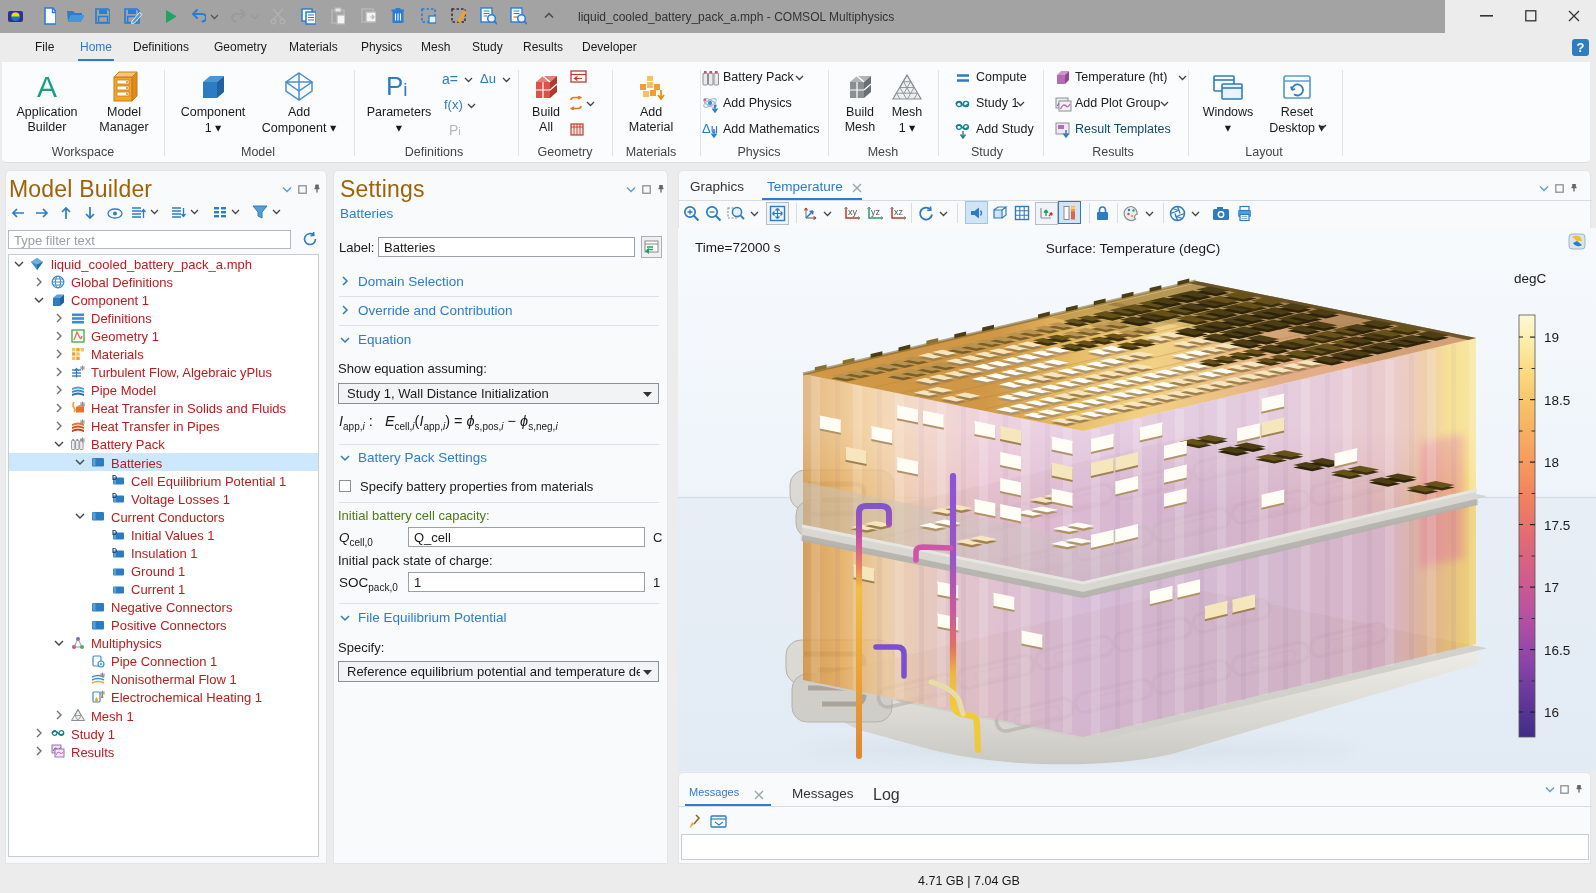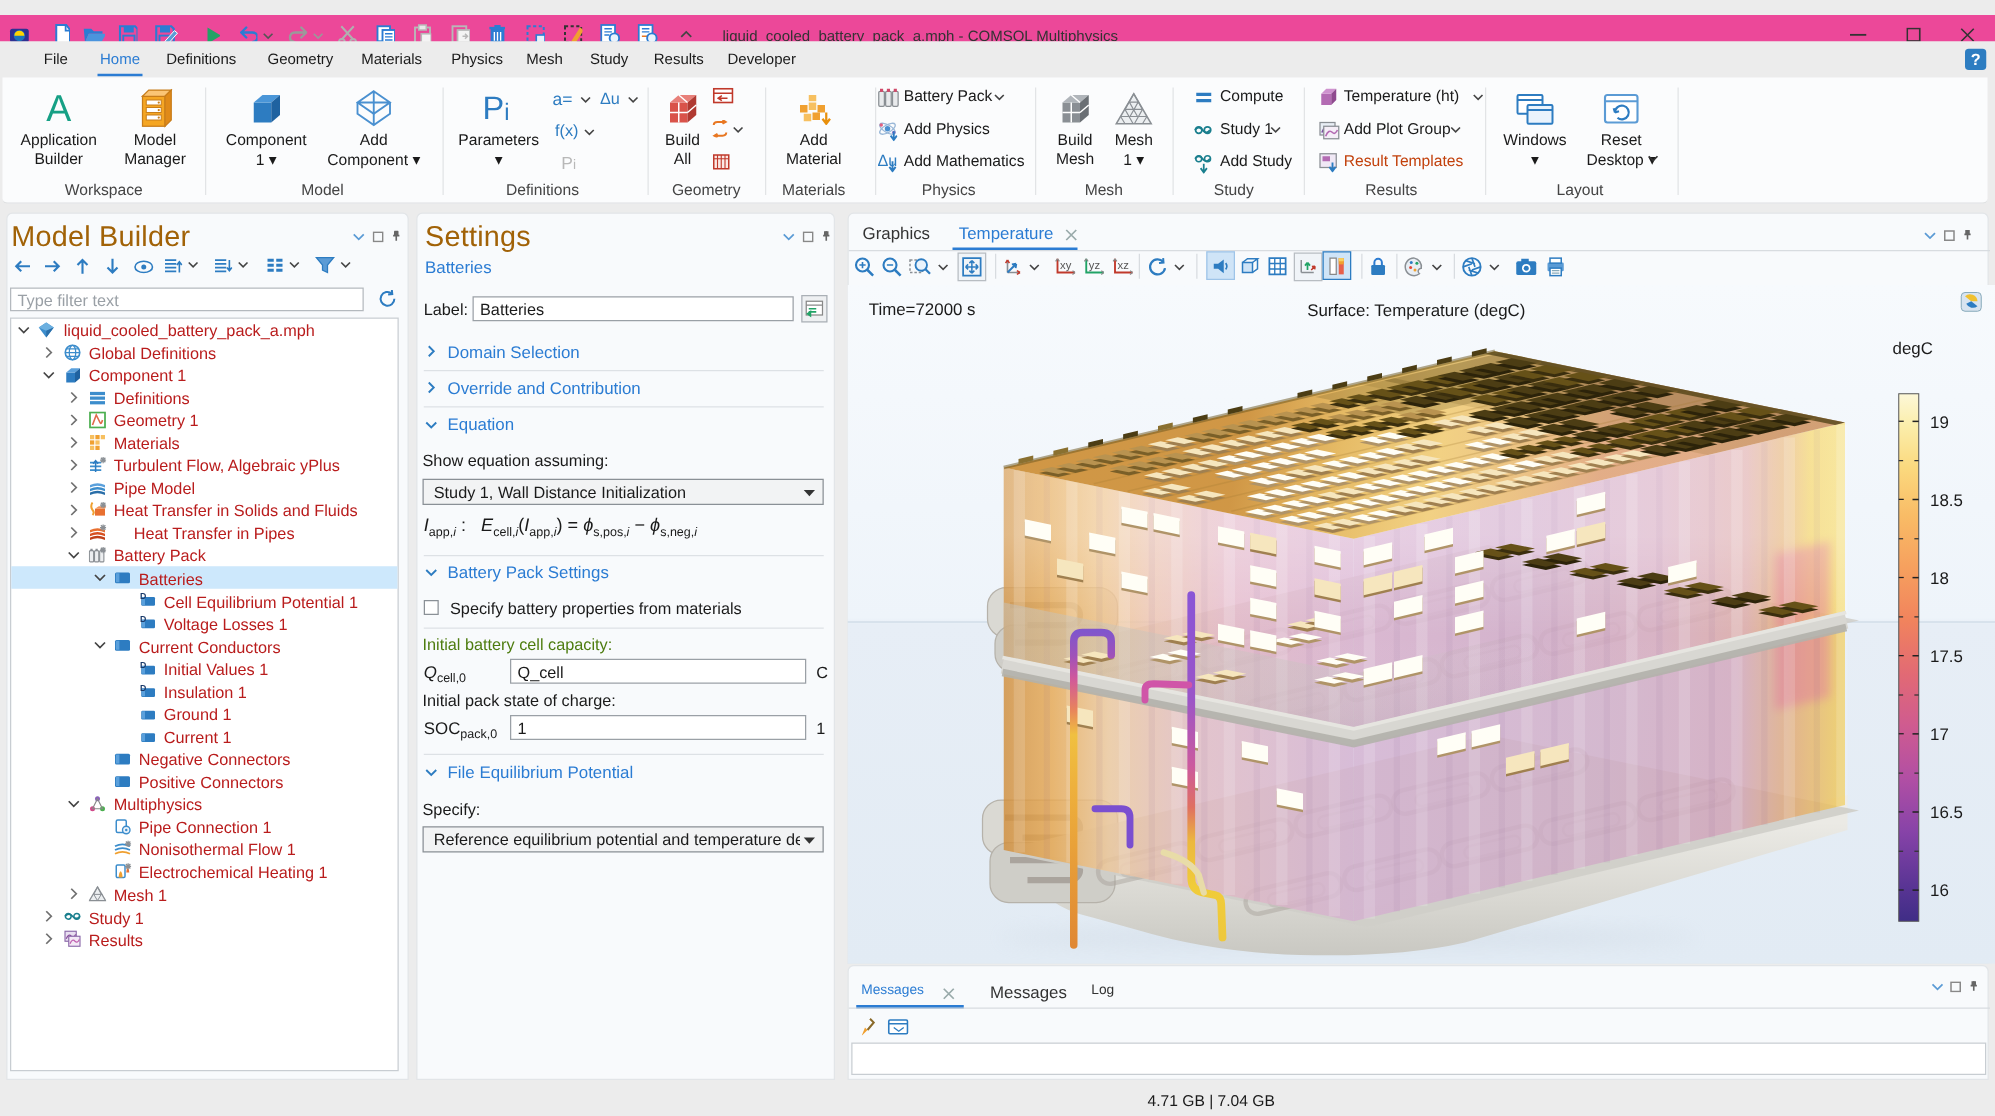--- a/index.html
+++ b/index.html
@@ -1,16 +1,16 @@
 <!DOCTYPE html>
 <html><head><meta charset="utf-8"><style>
 *{margin:0;padding:0;box-sizing:border-box}
 html,body{width:1596px;height:893px;overflow:hidden;font-family:"Liberation Sans",sans-serif;background:#ececec}
 .ab{position:absolute}
-.titlebar{position:absolute;left:0;top:12px;width:1596px;height:33px;background:#ec4899}
+.titlebar{position:absolute;left:0;top:0;width:1445px;height:33px;background:#a3a3a3}
 .wtitle{position:absolute;left:578px;top:10px;font-size:12px;color:#333}
 .menubar{position:absolute;left:0;top:33px;width:1596px;height:29px;background:#ececec}
 .mitem{position:absolute;top:7px;font-size:12px;color:#1a1a1a}
 .mitem.act{color:#2b7cd3}
 .mitem.act::after{content:"";position:absolute;left:-2px;right:-2px;bottom:-7px;height:2.5px;background:#2b7cd3}
 .ribbon{position:absolute;left:2px;top:62px;width:1588px;height:101px;background:#fbfcfd;border-bottom:1px solid #dcdee0;border-radius:0 0 4px 4px}
 .rdiv{position:absolute;top:70px;width:1px;height:86px;background:#e2e4e6}
 .rgrp{position:absolute;top:145px;width:160px;text-align:center;font-size:12.5px;color:#444}
 .rlbl{position:absolute;text-align:center;font-size:12.5px;color:#1a1a1a}
 .rrow{position:absolute;font-size:12.5px;color:#1a1a1a;white-space:nowrap}
@@ -326,21 +326,21 @@
   </svg>
 <div class="rrow" style="left:1075px;top:96px;color:#1a1a1a">Add Plot Group</div>
 <svg class="ab" style="left:1160px;top:101px" width="9" height="6">
     <path d="M1 1 L4.5 4.5 L8 1" fill="none" stroke="#444" stroke-width="1.3"></path>
   </svg>
 <svg class="ab" style="left:1054px;top:121px" width="16" height="17">
     <rect x="2" y="2" width="13" height="11" fill="#f0e8f5" stroke="#8a8f94" stroke-width="1"></rect>
     <rect x="4" y="4" width="6" height="4" fill="#b36bb3"></rect>
     <path d="M12 9 v7 M9.5 12.5 l2.5 3.5 2.5-3.5" stroke="#2d7cc1" stroke-width="1.5" fill="none"></path>
   </svg>
-<div class="rrow" style="left:1075px;top:122px;color:#c2410c">Result Templates</div>
+<div class="rrow" style="left:1075px;top:122px;color:#0c4a6e">Result Templates</div>
 <svg class="ab" style="left:1212px;top:73px" width="32" height="28">
     <rect x="2" y="3" width="20" height="15" rx="1" fill="#fff" stroke="#2d7cc1" stroke-width="1.6"></rect>
     <path d="M2 7 h20" stroke="#2d7cc1" stroke-width="1.6"></path>
 <rect x="10" y="11" width="20" height="15" rx="1" fill="#eaf3fc" stroke="#2d7cc1" stroke-width="1.6"></rect>
     <path d="M10 15 h20" stroke="#2d7cc1" stroke-width="1.6"></path>
   </svg>
 <div class="rlbl" style="left:1158px;top:105px;width:140px">Windows</div>
 <div class="rlbl" style="left:1158px;top:120px;width:140px">▾</div>
 <svg class="ab" style="left:1282px;top:72px" width="30" height="29">
     <rect x="2" y="4" width="26" height="22" rx="2" fill="#fff" stroke="#5b9bd5" stroke-width="1.7"></rect>
@@ -514,21 +514,21 @@
     <path d="M2 1 L6 5 L2 9" fill="none" stroke="#707070" stroke-width="1.4"></path>
   </svg>
 <svg class="ab" style="left:71px;top:419.13px" width="14" height="14">
     <path d="M1 5 Q7 2 13 5 L13 7 Q7 4 1 7 Z" fill="#e87030"></path>
     <path d="M1 8 Q7 5 13 8 L13 10 Q7 7 1 10 Z" fill="#d85020"></path>
     <path d="M1 11 Q7 8 13 11 L13 13 Q7 10 1 13 Z" fill="#c04018"></path>
     <g stroke="#8a8f94" stroke-width="1">
       <path d="M11.5 0.5 v5 M9 3 h5 M9.7 1.2 l3.6 3.6 M13.3 1.2 l-3.6 3.6"></path>
     </g>
   </svg>
-<div class="trow" style="left:107px;top:419.3px">Heat Transfer in Pipes</div>
+<div class="trow" style="left:91px;top:419.3px">Heat Transfer in Pipes</div>
 <svg class="ab" style="left:54px;top:440.2px" width="10" height="8">
     <path d="M1 2 L5 6 L9 2" fill="none" stroke="#444" stroke-width="1.4"></path>
   </svg>
 <svg class="ab" style="left:71px;top:437.2px" width="14" height="14">
     <g stroke="#8a8f94" stroke-width="0.9" fill="#eceef0">
       <rect x="0.5" y="3.5" width="3.4" height="9" rx="0.8"></rect>
       <rect x="4.6" y="3.5" width="3.4" height="9" rx="0.8"></rect>
       <rect x="8.7" y="3.5" width="3.4" height="9" rx="0.8"></rect>
     </g>
     <g fill="#8a8f94">
@@ -1781,21 +1781,21 @@
     <path d="M 894,9 a6 6 0 0 1 10 4 l-5 0 z" fill="#f0c030"></path>
     <path d="M 904,17 a6 6 0 0 1 -9 -2 l4 -2 z" fill="#2d7cc1"></path>
   </svg>
 <div class="panel" style="left:678px;top:772px;width:913px;height:92px">
     <div style="position:absolute;left:10px;top:13px;font-size:11px;color:#2b7cd3">Messages</div>
     <svg class="ab" style="left:75px;top:17px" width="10" height="10">
       <path d="M1 1 L9 9 M9 1 L1 9" stroke="#9aa" stroke-width="1.4"></path>
     </svg>
     <div style="position:absolute;left:6px;top:31px;width:86px;height:2.5px;background:#2b7cd3"></div>
     <div style="position:absolute;left:113px;top:13px;font-size:13.5px;color:#333">Messages</div>
-    <div style="position:absolute;left:194px;top:13px;font-size:11px;color:#333">Log</div>
+    <div style="position:absolute;left:194px;top:13px;font-size:16px;color:#333">Log</div>
     <div style="position:absolute;left:0px;top:33px;width:913px;height:1px;background:#d8dce0"></div>
     <svg class="ab" style="left:866px;top:13px" width="10" height="7">
       <path d="M1 1.5 L5 5.5 L9 1.5" fill="none" stroke="#5b9bd5" stroke-width="1.4"></path>
     </svg>
     <svg class="ab" style="left:881px;top:12px" width="9" height="9">
       <rect x="0.8" y="0.8" width="7.4" height="7.4" fill="none" stroke="#888" stroke-width="1.2"></rect>
     </svg>
     <svg class="ab" style="left:896px;top:11px" width="8" height="11">
       <path d="M1.5 4.5 h5 M4 1 v7.5" stroke="#666" stroke-width="1.3"></path>
       <rect x="2.2" y="1" width="3.6" height="3.6" fill="#666"></rect>

